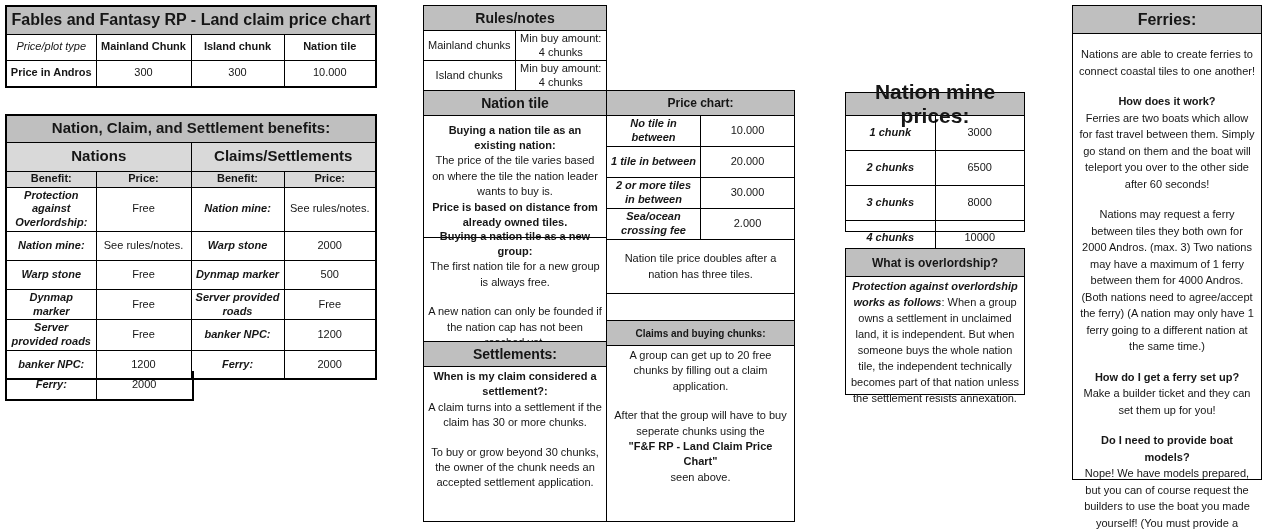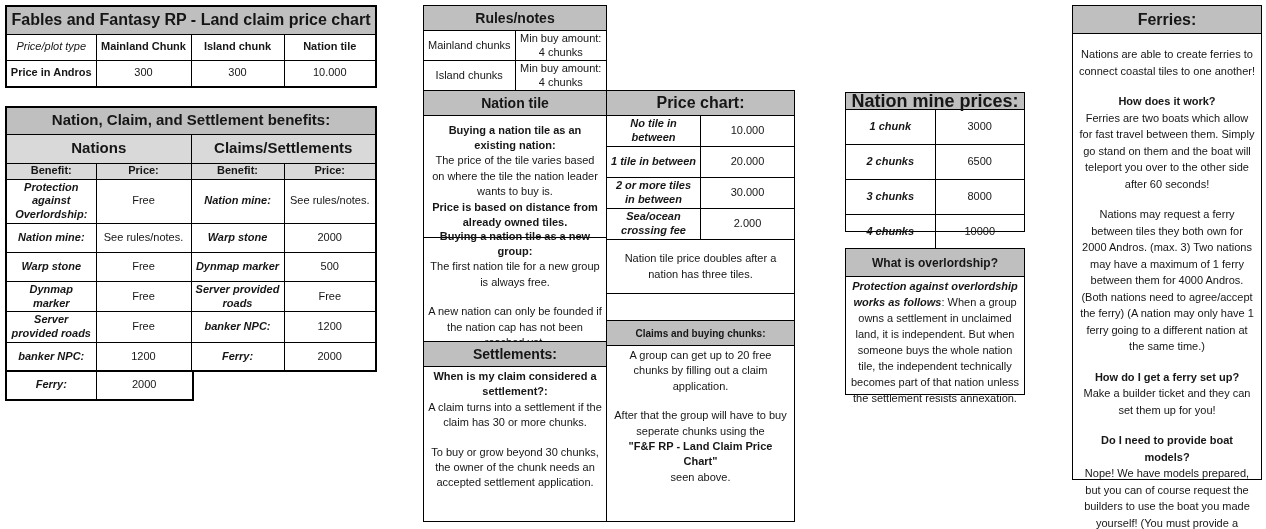--- a/index.html
+++ b/index.html
@@ -18,21 +18,21 @@
 
   
   #land-table { position: absolute; left: 5px; top: 5px; width: 370px; }
   #land-table .title-row td { background: #bfbfbf; font-weight: 700; font-size: 16px; height: 28px; }
   #land-table .cols-row td { font-weight: 700; height: 26px; }
   #land-table .cols-row td.plot-type { font-weight: 400; font-style: italic; }
   #land-table .vals-row td { height: 27px; }
   #land-table .vals-row td.row-hdr { font-weight: 700; }
 
   
-  #benefits-table { position: absolute; left: 5px; top: 106px; width: 370px; }
+  #benefits-table { position: absolute; left: 5px; top: 114px; width: 370px; }
   #benefits-table .title-row td { background: #bfbfbf; font-weight: 700; font-size: 15px; height: 27px; }
   #benefits-table .group-row td { background: #d9d9d9; font-weight: 700; font-size: 15px; height: 29px; }
   #benefits-table .colhdr-row td { background: #d9d9d9; font-weight: 700; height: 16px; padding: 0 2px; }
   #benefits-table .data-row td { height: 29px; }
   td.benefit { font-weight: 700; font-style: italic; }
   #benefits-extra { position: absolute; left: 5px; top: 371px; width: 187px; border-top: 0; }
   #benefits-extra td { height: 29px; border-top: 0; }
 
   
   .panel { position: absolute; border: 1px solid #000; background: #fff; display: flex; flex-direction: column; }
@@ -60,29 +60,29 @@
 
   
   #mid-left { left: 423px; top: 5px; width: 184px; height: 517px; }
   #mid-left .phead { height: 25px; font-size: 14px; }
   #mid-left .rules-row { height: 30px; }
   #nt-existing { height: 122px; }
   #nt-new { height: 104px; }
 
   
   #mid-right { left: 606px; top: 90px; width: 189px; height: 432px; }
-  #mid-right .phead { height: 25px; font-size: 16px; }
+  #mid-right .phead { height: 25px; font-size: 12px; }
   #mid-right .phead.claims-head { font-size: 10px; }
   #mid-right .price-row { height: 31px; }
   #tile-note { height: 54px; }
   #tile-spacer { height: 27px; }
 
   
   #mine { left: 845px; top: 92px; width: 180px; height: 140px; }
-  #mine .phead { height: 17px; font-size: 18px; }
+  #mine .phead { height: 23px; font-size: 21px; }
   #mine .mine-row { height: 35px; }
   #mine .sec.fill { justify-content: center; padding-top: 2px; }
 
   
   #overlord { left: 845px; top: 248px; width: 180px; height: 147px; }
   #overlord .phead { height: 28px; font-size: 12px; }
   #overlord .sec.fill { justify-content: center; padding: 2px 3px; line-height: 1.45; }
 
   
   #ferries { left: 1072px; top: 5px; width: 190px; height: 475px; }

